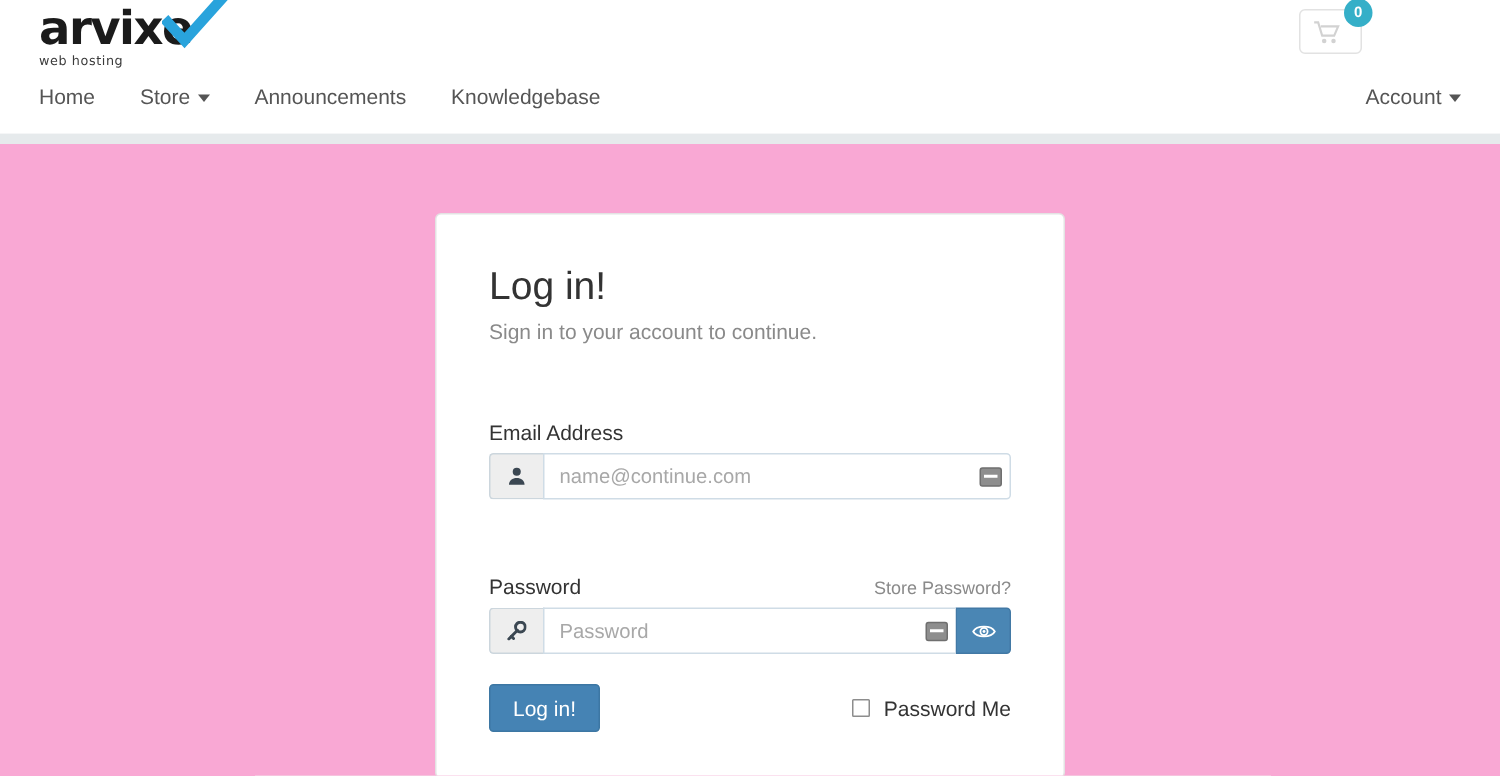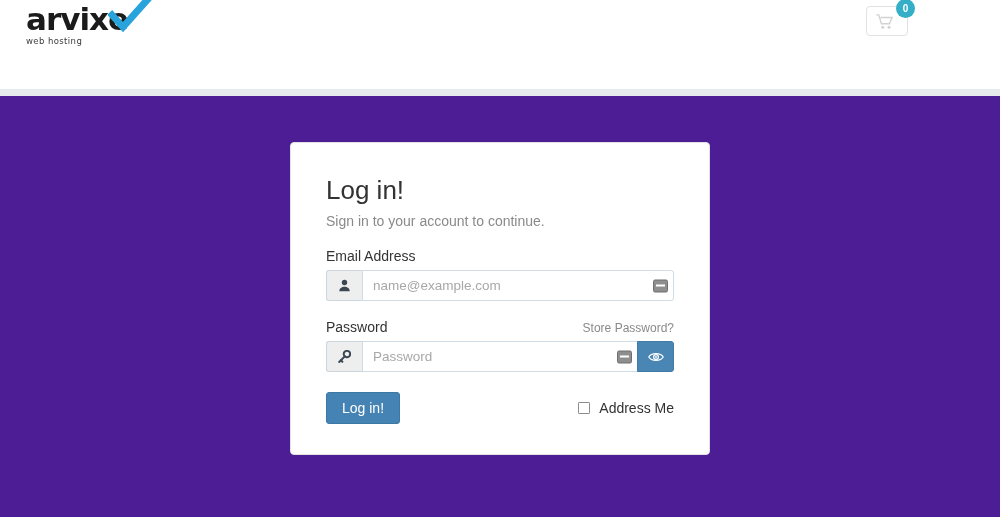--- a/index.html
+++ b/index.html
@@ -116,21 +116,21 @@
     border-top: 5px solid #555;
   }
 
   
   .band {
     height: 7px;
     background: #e6eaec;
   }
   .page-body {
     height: 421px;
-    background: #4c1d95;
+    background: #f9a8d4;
     padding-top: 46px;
   }
 
   
   .card {
     width: 420px;
     margin: 0 auto;
     background: #ffffff;
     border: 1px solid #e3e3e3;
     border-radius: 4px;
@@ -151,20 +151,21 @@
 
   .form-label-row {
     display: flex;
     justify-content: space-between;
     align-items: baseline;
     margin-bottom: 6px;
   }
   .form-label {
     font-size: 14px;
     color: #333;
+    margin-top: 32px;
   }
   .forgot-link {
     font-size: 12px;
     color: #8a8a8a;
     text-decoration: none;
     cursor: pointer;
   }
 
   .input-group {
     display: flex;
@@ -292,20 +293,31 @@
 
   <div class="cart-box">
     <svg class="cart-icon" viewBox="0 0 20 18" width="18" height="16">
       <path d="M0 1 h3 l3 10 h9 l3 -7 h-13" fill="none" stroke="#d2d2d2" stroke-width="1.6"></path>
       <circle cx="7.5" cy="15" r="1.7" fill="#d2d2d2"></circle>
       <circle cx="14.5" cy="15" r="1.7" fill="#d2d2d2"></circle>
     </svg>
     <span class="cart-badge">0</span>
   </div>
 
+  <div class="main-nav">
+    <div class="nav-left">
+      <a class="nav-item"><span>Home</span></a>
+      <a class="nav-item"><span>Store</span><span class="caret"></span></a>
+      <a class="nav-item"><span>Announcements</span></a>
+      <a class="nav-item"><span>Knowledgebase</span></a>
+    </div>
+    <div class="nav-right">
+      <a class="nav-item"><span>Account</span><span class="caret"></span></a>
+    </div>
+  </div>
 </div>
 
 <div class="band"></div>
 
 <div class="page-body">
 
   <div class="card">
     <div class="card-body">
 
       <h1 class="card-title">Log in!</h1>
@@ -315,21 +327,21 @@
         <span class="form-label">Email Address</span>
       </div>
       <div class="input-group">
         <div class="input-addon">
           <svg viewBox="0 0 16 16" width="13" height="13">
             <circle cx="8" cy="4.3" r="3.3" fill="#3b4752"></circle>
             <path d="M1.6 15 c0-3.6 2.9-5.6 6.4-5.6 s6.4 2 6.4 5.6 z" fill="#3b4752"></path>
           </svg>
         </div>
         <div class="input-field">
-          <span class="input-text">name@example.com</span>
+          <span class="input-text">name@continue.com</span>
           <span class="autofill-icon">
               <i></i>
             </span>
         </div>
       </div>
 
       <div class="form-label-row">
         <span class="form-label">Password</span>
         <a class="forgot-link">Store Password?</a>
       </div>
@@ -353,21 +365,21 @@
             <circle cx="10" cy="7" r="3" fill="none" stroke="#ffffff" stroke-width="1.5"></circle>
             <circle cx="10" cy="7" r="1.2" fill="#ffffff"></circle>
           </svg>
         </div>
       </div>
 
       <div class="action-row">
         <button class="btn-login">Log in!</button>
         <label class="remember">
           <span class="checkbox"></span>
-          <span>Address Me</span>
+          <span>Password Me</span>
         </label>
       </div>
 
     </div>
 
   </div>
 
 </div>
 
 </body></html>

